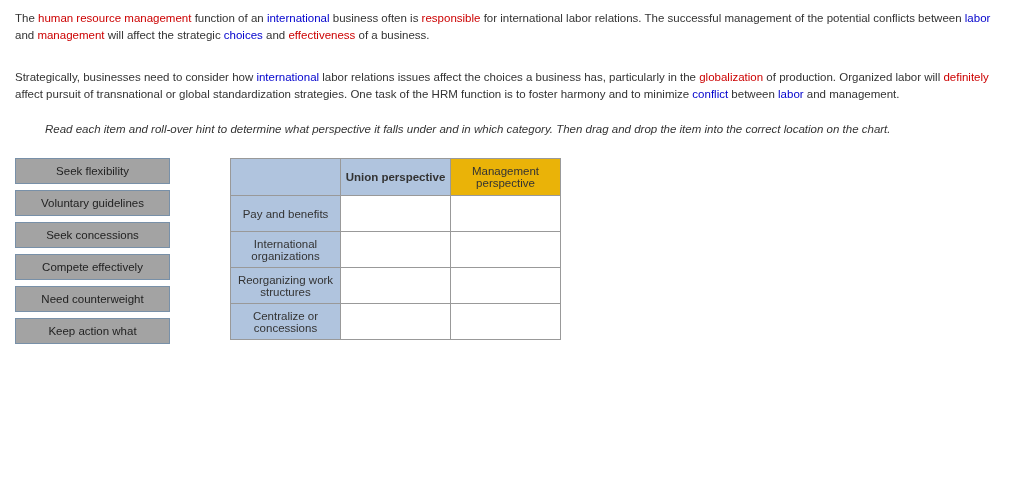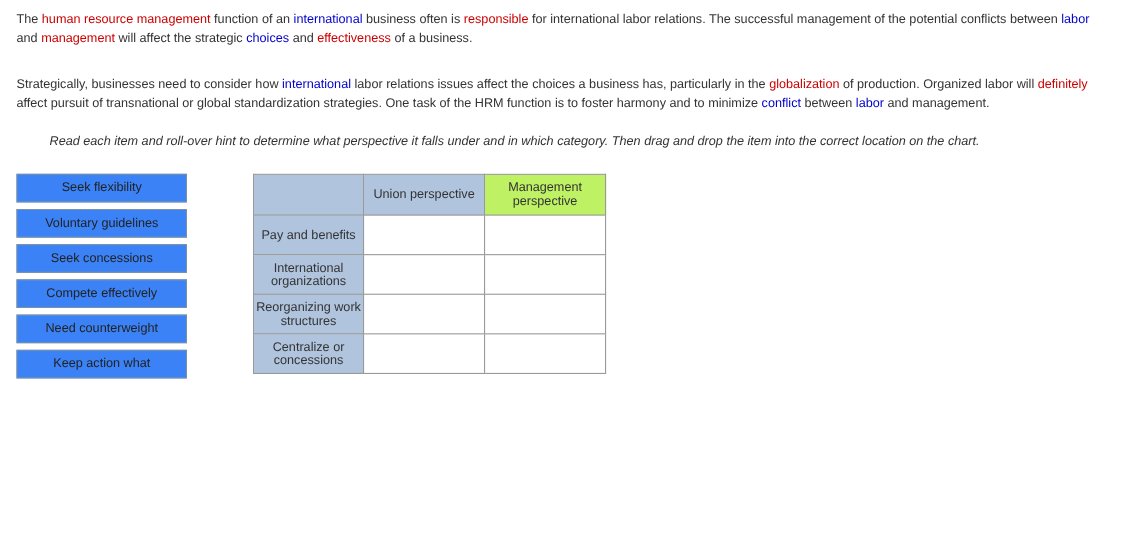--- a/index.html
+++ b/index.html
@@ -31,21 +31,21 @@
       margin-top: 10px;
     }
     .items-column {
       display: flex;
       flex-direction: column;
       gap: 6px;
       min-width: 155px;
       margin-right: 60px;
     }
     .drag-item {
-      background: #3b82f6;
+      background: #a3a3a3;
       border: 1px solid #7890a8;
       padding: 6px 10px;
       text-align: center;
       cursor: pointer;
       font-size: 11.5px;
       color: #222;
     }
     .chart-area {
       display: flex;
       flex-direction: column;
@@ -53,33 +53,33 @@
     .chart-table {
       border-collapse: collapse;
     }
     .chart-table th, .chart-table td {
       border: 1px solid #999;
       text-align: center;
       font-size: 11.5px;
       padding: 0;
     }
     .col-category {
-      width: 100px;
+      width: 110px;
       background: #b0c4de;
       font-weight: normal;
     }
     .col-union {
       width: 110px;
       background: #b0c4de;
-      font-weight: normal;
+      font-weight: bold;
       margin-top: 34px;
     }
     .col-management {
       width: 110px;
-      background: #bef264;
+      background: #eab308;
       font-weight: normal;
     }
     .header-row th {
       padding: 6px 4px;
       vertical-align: middle;
     }
     .drop-cell {
       height: 36px;
       background: #fff;
     }

